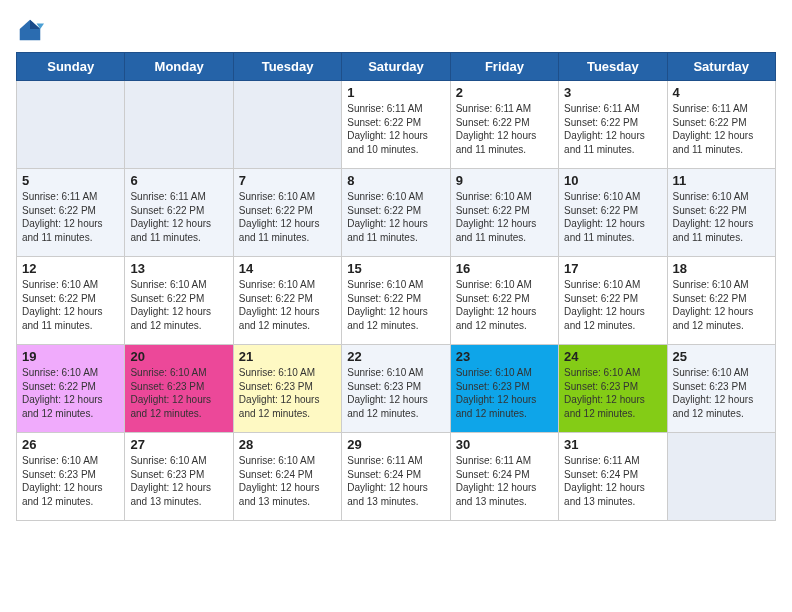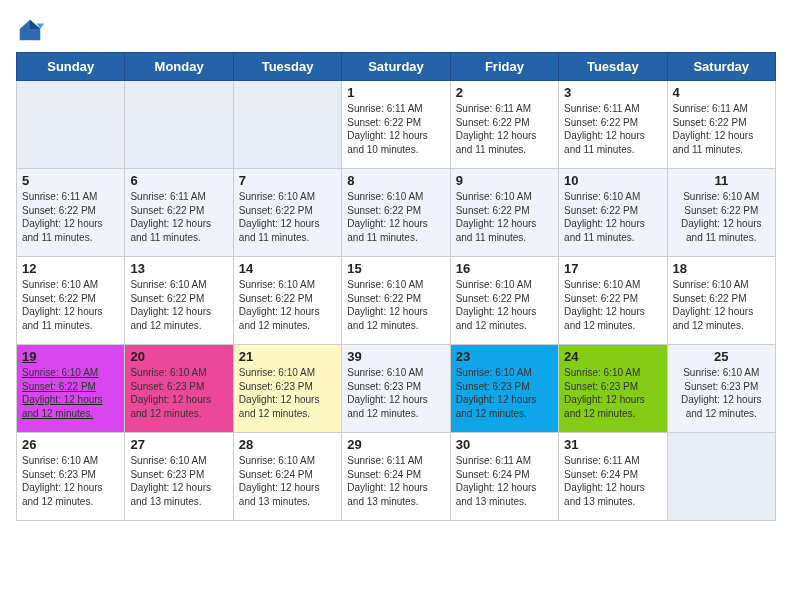--- a/index.html
+++ b/index.html
@@ -194,21 +194,21 @@
 Daylight: 12 hours
 and 11 minutes.</div>
         </td>
         <td style="background: rgb(240, 244, 250); margin-top: 8px;">
           <span class="day-number">10</span>
           <div style="font-size: 10px; line-height: 1.35; color: rgb(51, 51, 51); white-space: pre-line;">Sunrise: 6:10 AM
 Sunset: 6:22 PM
 Daylight: 12 hours
 and 11 minutes.</div>
         </td>
-        <td style="background: rgb(240, 244, 250); text-align: center;">
+        <td style="background: rgb(240, 244, 250);">
           <span class="day-number">11</span>
           <div style="font-size: 10px; line-height: 1.35; color: rgb(51, 51, 51); white-space: pre-line;">Sunrise: 6:10 AM
 Sunset: 6:22 PM
 Daylight: 12 hours
 and 11 minutes.</div>
         </td>
       </tr>
       <tr>
         <td>
           <span class="day-number">12</span>
@@ -254,21 +254,21 @@
         </td>
         <td>
           <span class="day-number">18</span>
           <div style="font-size: 10px; line-height: 1.35; color: rgb(51, 51, 51); white-space: pre-line;">Sunrise: 6:10 AM
 Sunset: 6:22 PM
 Daylight: 12 hours
 and 12 minutes.</div>
         </td>
       </tr>
       <tr>
-        <td style="background: #d946ef; text-decoration: underline;">
+        <td style="background: #f0abfc;">
           <span class="day-number">19</span>
           <div style="font-size: 10px; line-height: 1.35; color: rgb(51, 51, 51); white-space: pre-line;">Sunrise: 6:10 AM
 Sunset: 6:22 PM
 Daylight: 12 hours
 and 12 minutes.</div>
         </td>
         <td style="background: #ec4899;">
           <span class="day-number">20</span>
           <div style="font-size: 10px; line-height: 1.35; color: rgb(51, 51, 51); white-space: pre-line;">Sunrise: 6:10 AM
 Sunset: 6:23 PM
@@ -276,41 +276,41 @@
 and 12 minutes.</div>
         </td>
         <td style="background: #fef9c3;">
           <span class="day-number">21</span>
           <div style="font-size: 10px; line-height: 1.35; color: rgb(51, 51, 51); white-space: pre-line;">Sunrise: 6:10 AM
 Sunset: 6:23 PM
 Daylight: 12 hours
 and 12 minutes.</div>
         </td>
         <td style="background: rgb(240, 244, 250);">
-          <span class="day-number">39</span>
+          <span class="day-number">22</span>
           <div style="font-size: 10px; line-height: 1.35; color: rgb(51, 51, 51); white-space: pre-line;">Sunrise: 6:10 AM
 Sunset: 6:23 PM
 Daylight: 12 hours
 and 12 minutes.</div>
         </td>
         <td style="background: #0ea5e9;">
           <span class="day-number">23</span>
           <div style="font-size: 10px; line-height: 1.35; color: rgb(51, 51, 51); white-space: pre-line;">Sunrise: 6:10 AM
 Sunset: 6:23 PM
 Daylight: 12 hours
 and 12 minutes.</div>
         </td>
         <td style="background: #84cc16;">
           <span class="day-number">24</span>
           <div style="font-size: 10px; line-height: 1.35; color: rgb(51, 51, 51); white-space: pre-line;">Sunrise: 6:10 AM
 Sunset: 6:23 PM
 Daylight: 12 hours
 and 12 minutes.</div>
         </td>
-        <td style="background: rgb(240, 244, 250); text-align: center;">
+        <td style="background: rgb(240, 244, 250);">
           <span class="day-number">25</span>
           <div style="font-size: 10px; line-height: 1.35; color: rgb(51, 51, 51); white-space: pre-line;">Sunrise: 6:10 AM
 Sunset: 6:23 PM
 Daylight: 12 hours
 and 12 minutes.</div>
         </td>
       </tr>
       <tr>
         <td>
           <span class="day-number">26</span>

